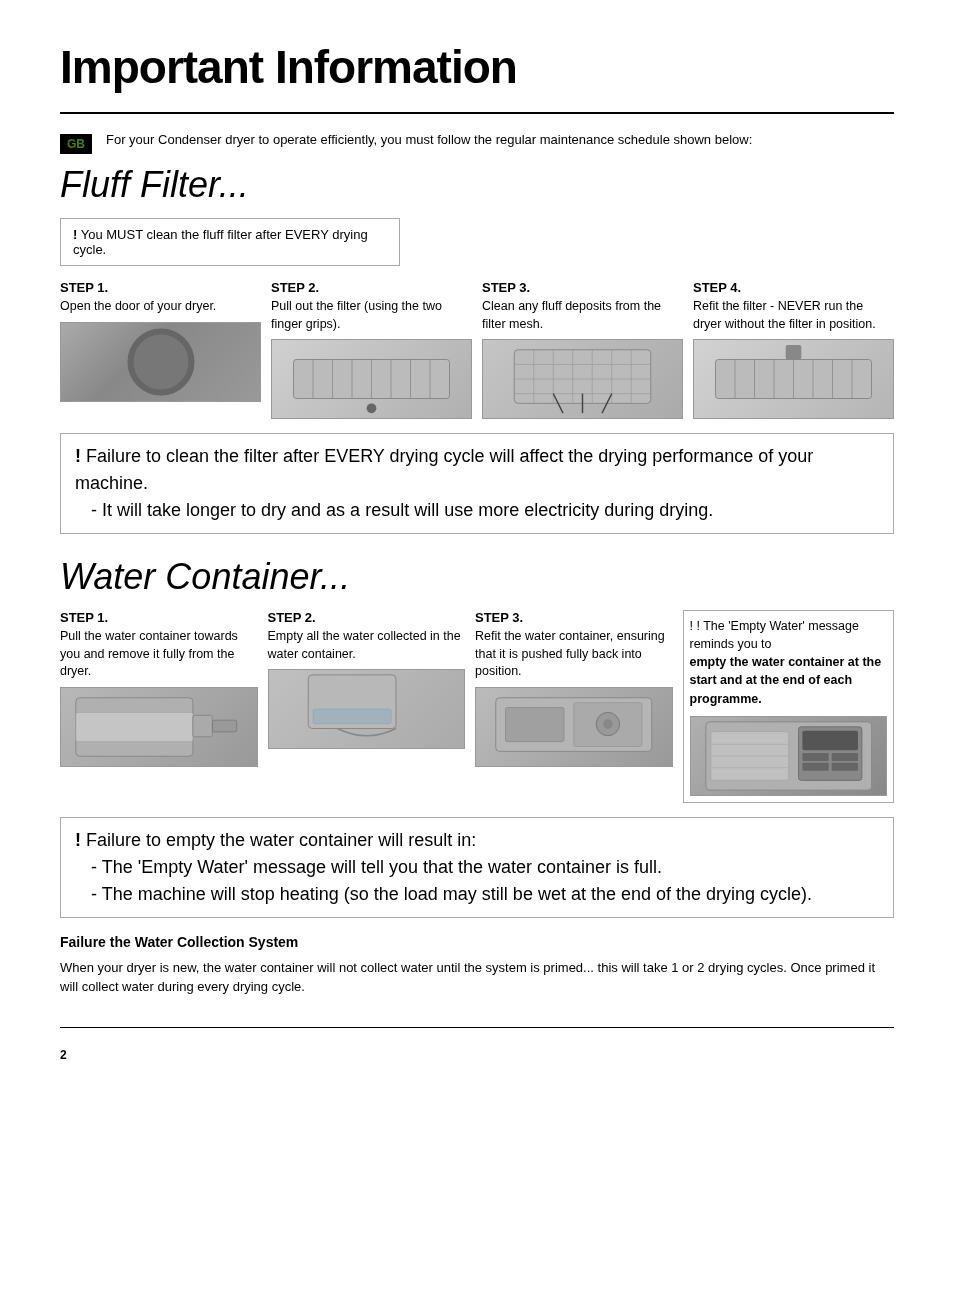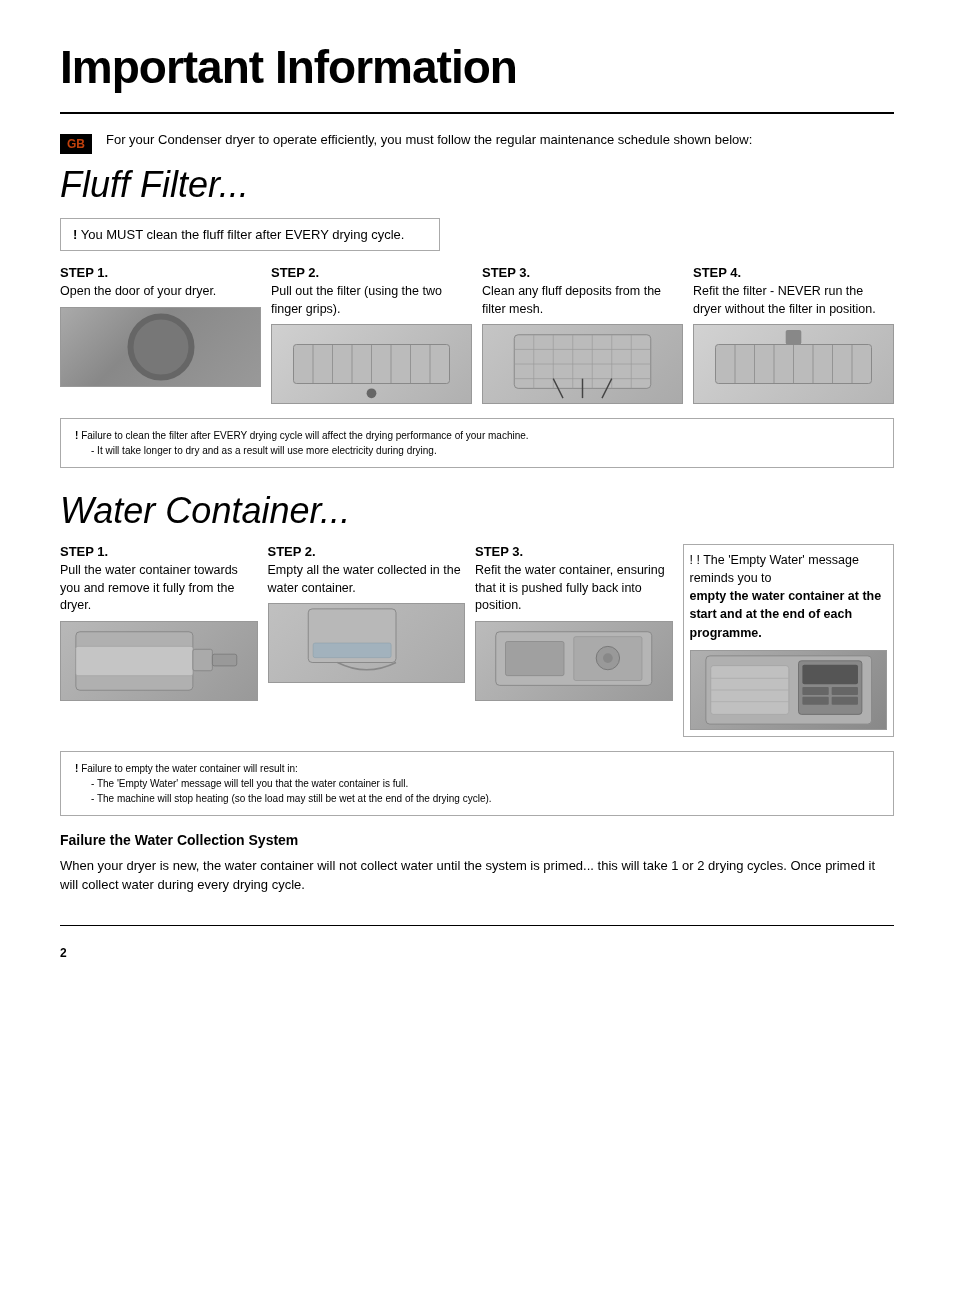--- a/index.html
+++ b/index.html
@@ -29,21 +29,21 @@
       margin-top: 30px;
     }
     .gb-row {
       display: flex;
       align-items: flex-start;
       gap: 14px;
       margin-bottom: 10px;
     }
     .gb-badge {
       background: #000;
-      color: #c2410c;
+      color: #4d7c0f;
       font-weight: bold;
       font-size: 12px;
       padding: 3px 7px;
       min-width: 32px;
       text-align: center;
       margin-top: 2px;
     }
     .intro-text {
       font-size: 13px;
       flex: 1;
@@ -52,21 +52,21 @@
       font-size: 36px;
       font-weight: normal;
       font-style: italic;
       margin-bottom: 12px;
     }
     .warning-box {
       border: 1px solid #aaa;
       padding: 8px 12px;
       margin-bottom: 14px;
       font-size: 13px;
-      width: 380px;
+      width: 340px;
       background: #fff;
     }
     .warning-box .exclaim {
       font-weight: bold;
     }
     .steps-row {
       display: flex;
       gap: 10px;
       margin-bottom: 14px;
     }
@@ -146,21 +146,21 @@
     .img-display-panel {
       width: 100%;
       height: 100%;
       background: linear-gradient(135deg, #b0b0b0 0%, #888 100%);
       position: relative;
     }
     .failure-box {
       border: 1px solid #aaa;
       padding: 9px 14px;
       margin-bottom: 16px;
-      font-size: 10px;
+      font-size: 18px;
       line-height: 1.5;
       background: #fff;
     }
     .failure-box .exclaim {
       font-weight: bold;
     }
     .failure-box ul {
       list-style: none;
       padding-left: 16px;
     }

